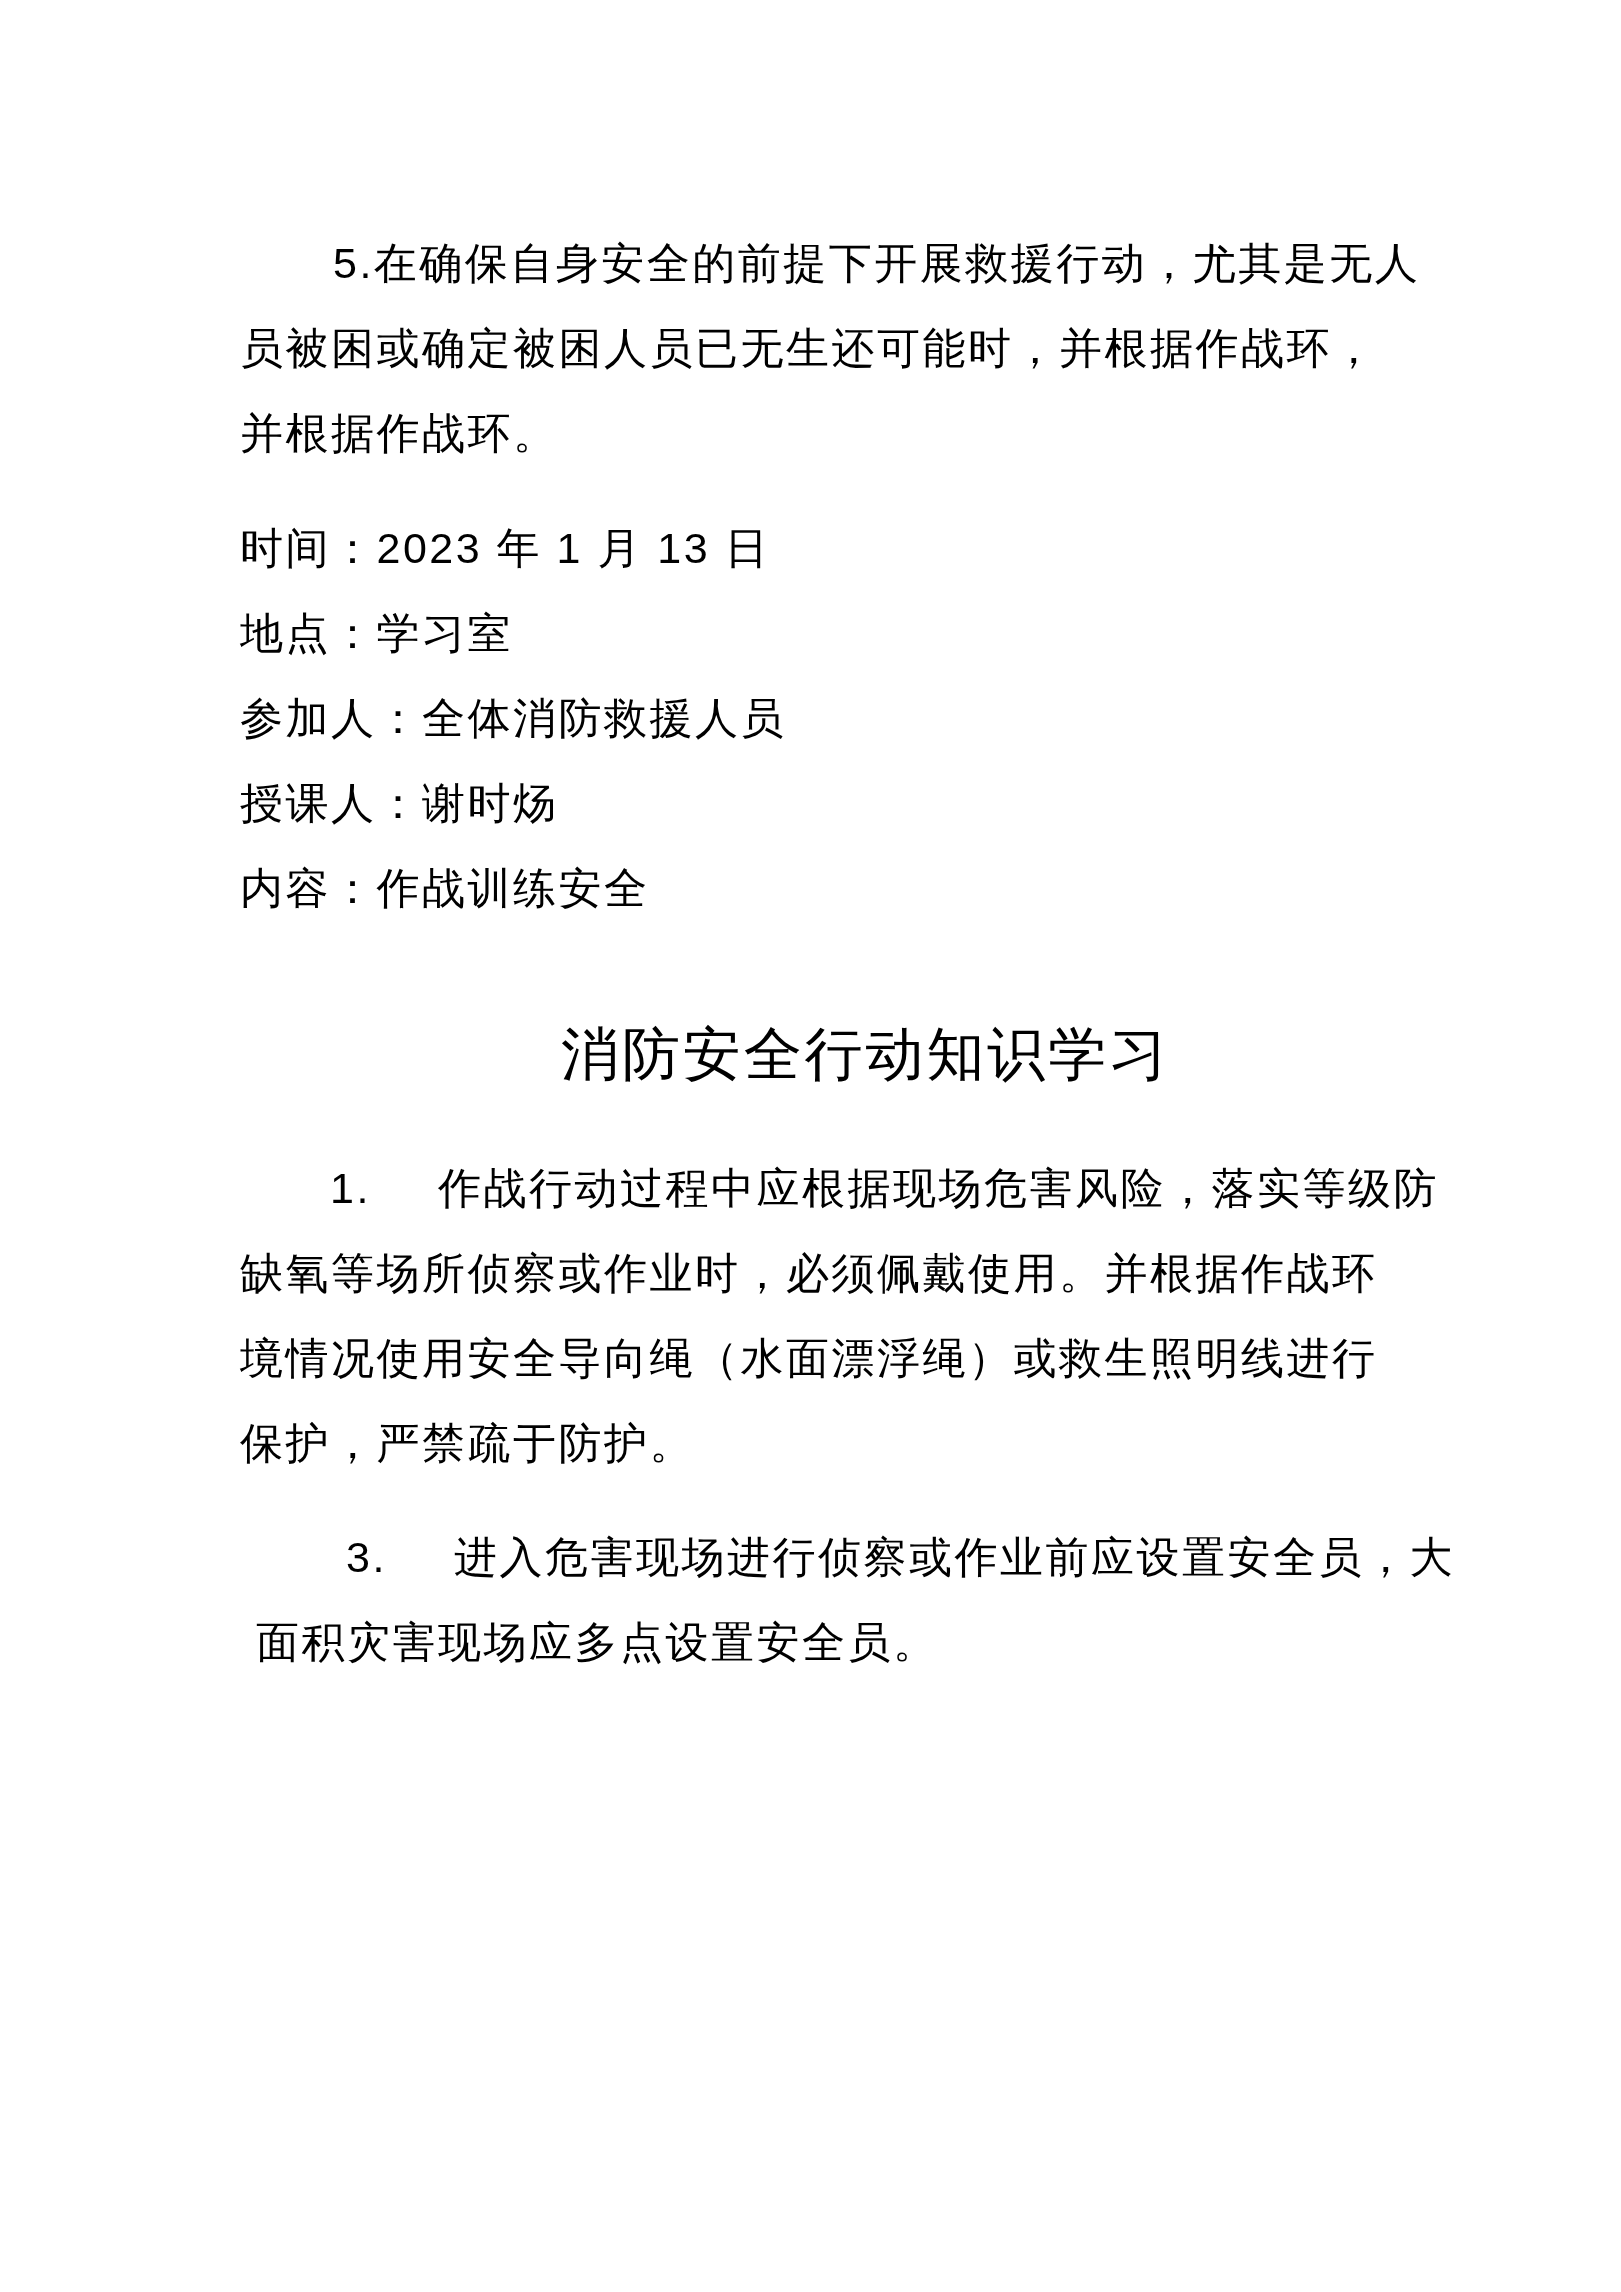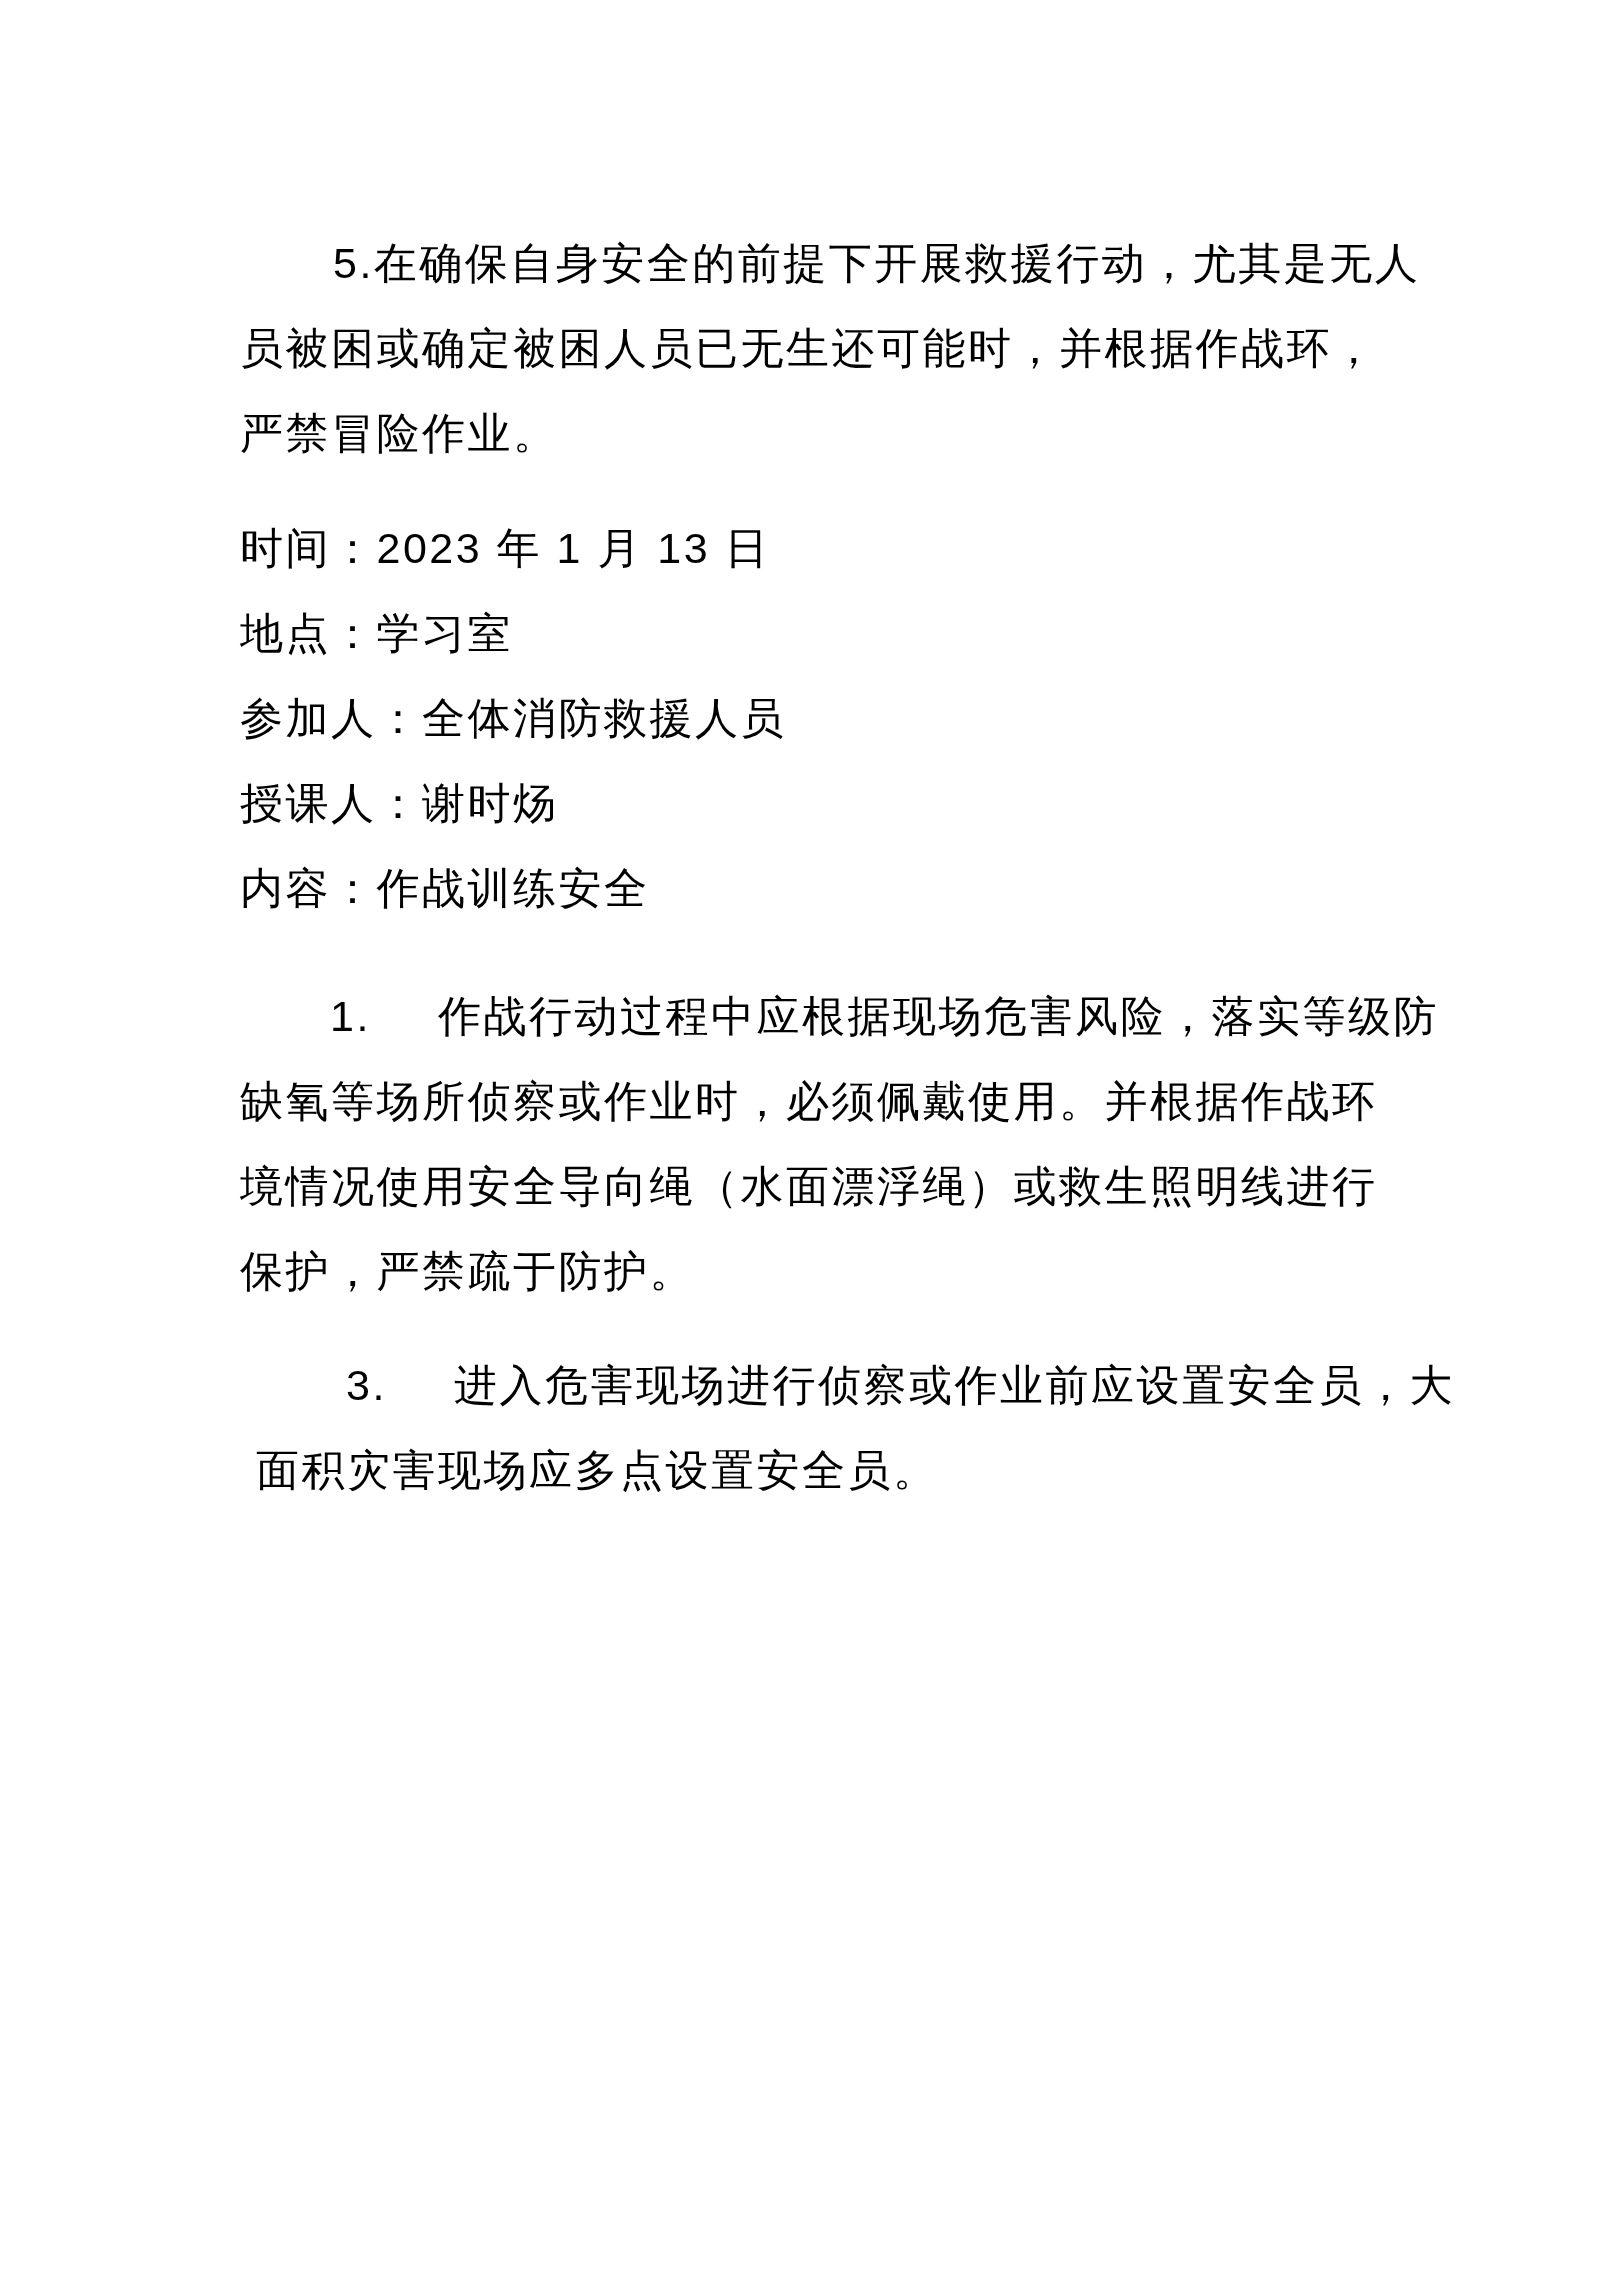--- a/index.html
+++ b/index.html
@@ -58,31 +58,32 @@
 </style>
 </head>
 <body>
 
 <div class="page">
   <div class="content">
 
     <div class="intro">
       <div class="body-line first-indent">5.在确保自身安全的前提下开展救援行动，尤其是无人</div>
       <div class="body-line">员被困或确定被困人员已无生还可能时，并根据作战环，</div>
-      <div class="body-line">严禁冒险作业。</div>
+      <div class="body-line">并根据作战环。</div>
     </div>
 
     <div class="meta">
       <div class="body-line">时间：2023 年 1 月 13 日</div>
       <div class="body-line">地点：学习室</div>
       <div class="body-line">参加人：全体消防救援人员</div>
       <div class="body-line">授课人：谢时炀</div>
       <div class="body-line">内容：作战训练安全</div>
     </div>
 
+    <div class="doc-title">消防安全行动知识学习</div>
 
     <div class="section-1">
       <div class="body-line"><span class="list-number">1.</span><span>作战行动过程中应根据现场危害风险，落实等级防</span></div>
       <div class="body-line">缺氧等场所侦察或作业时，必须佩戴使用。并根据作战环</div>
       <div class="body-line">境情况使用安全导向绳（水面漂浮绳）或救生照明线进行</div>
       <div class="body-line">保护，严禁疏于防护。</div>
     </div>
 
 
     <div class="section-3">

